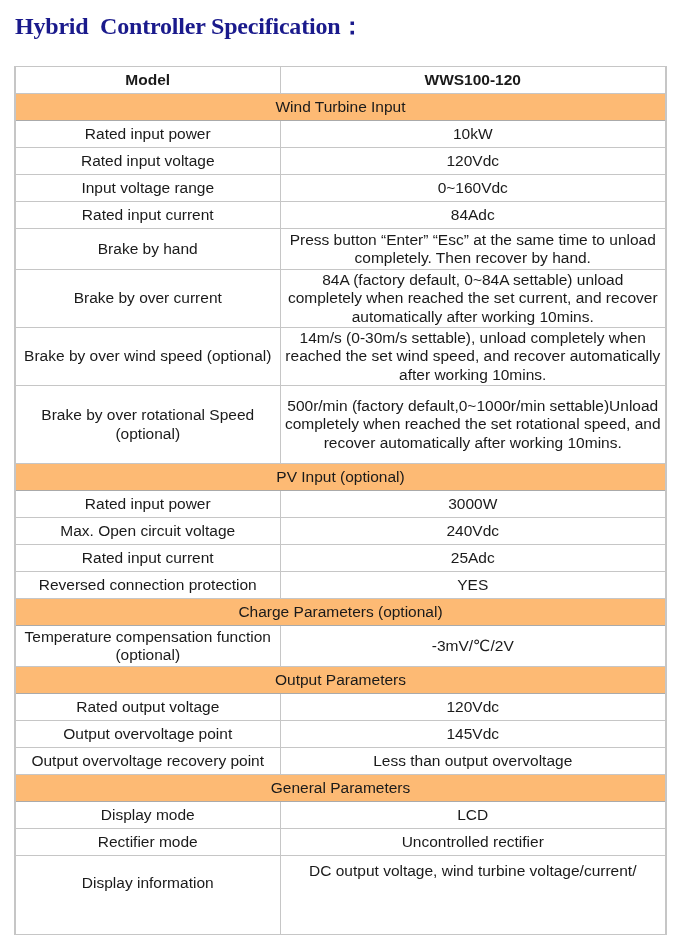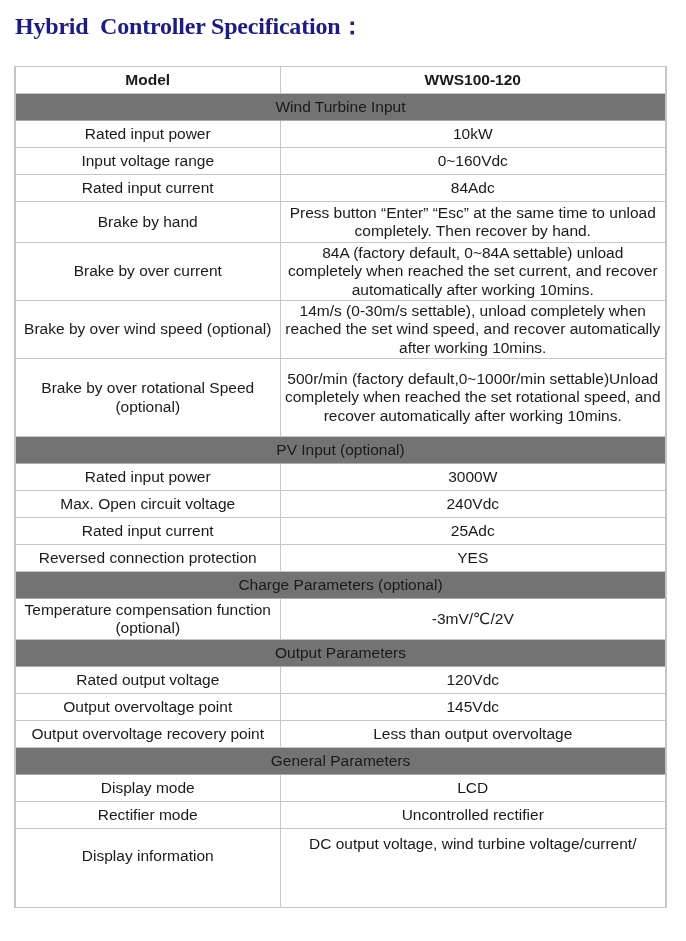--- a/index.html
+++ b/index.html
@@ -18,21 +18,21 @@
     table-layout: fixed;
   }
   table.spec td {
     border: 1px solid #c6c6c6;
     text-align: center; vertical-align: middle;
     padding: 0 4px; line-height: 18.5px;
   }
   table.spec col.c1 { width: 265px; }
   table.spec col.c2 { width: 386px; }
   tr.hdr td { font-weight: bold; height: 26px; }
-  tr.sec td { background: #737373; height: 26px; border-color: #aaaaaa; }
+  tr.sec td { background: #fdba74; height: 26px; border-color: #aaaaaa; }
   tr.r1 td { height: 26px; }
   tr.r2 td { height: 40px; }
   tr.r3 td { height: 57px; }
   tr.r4 td { height: 77px; }
   tr.rlast td { height: 60px; vertical-align: top; padding-top: 6px; }
   tr.rlast td.lbl { padding-top: 18px; }
   table.spec td { border-left-color: #c6c6c6; }
   table.spec tr td:first-child { border-left: 2px solid #c6c6c6; }
   table.spec tr td:last-child { border-right: 2px solid #c6c6c6; }
 </style>
@@ -51,20 +51,24 @@
       <td>Model</td>
       <td>WWS100-120</td>
     </tr>
 
     <tr class="sec">
       <td colspan="2">Wind Turbine Input</td>
     </tr>
     <tr class="r1">
       <td>Rated input power</td>
       <td>10kW</td>
+    </tr>
+    <tr class="r1">
+      <td>Rated input voltage</td>
+      <td>120Vdc</td>
     </tr>
     <tr class="r1">
       <td>Input voltage range</td>
       <td>0~160Vdc</td>
     </tr>
     <tr class="r1">
       <td>Rated input current</td>
       <td>84Adc</td>
     </tr>
     <tr class="r2">

